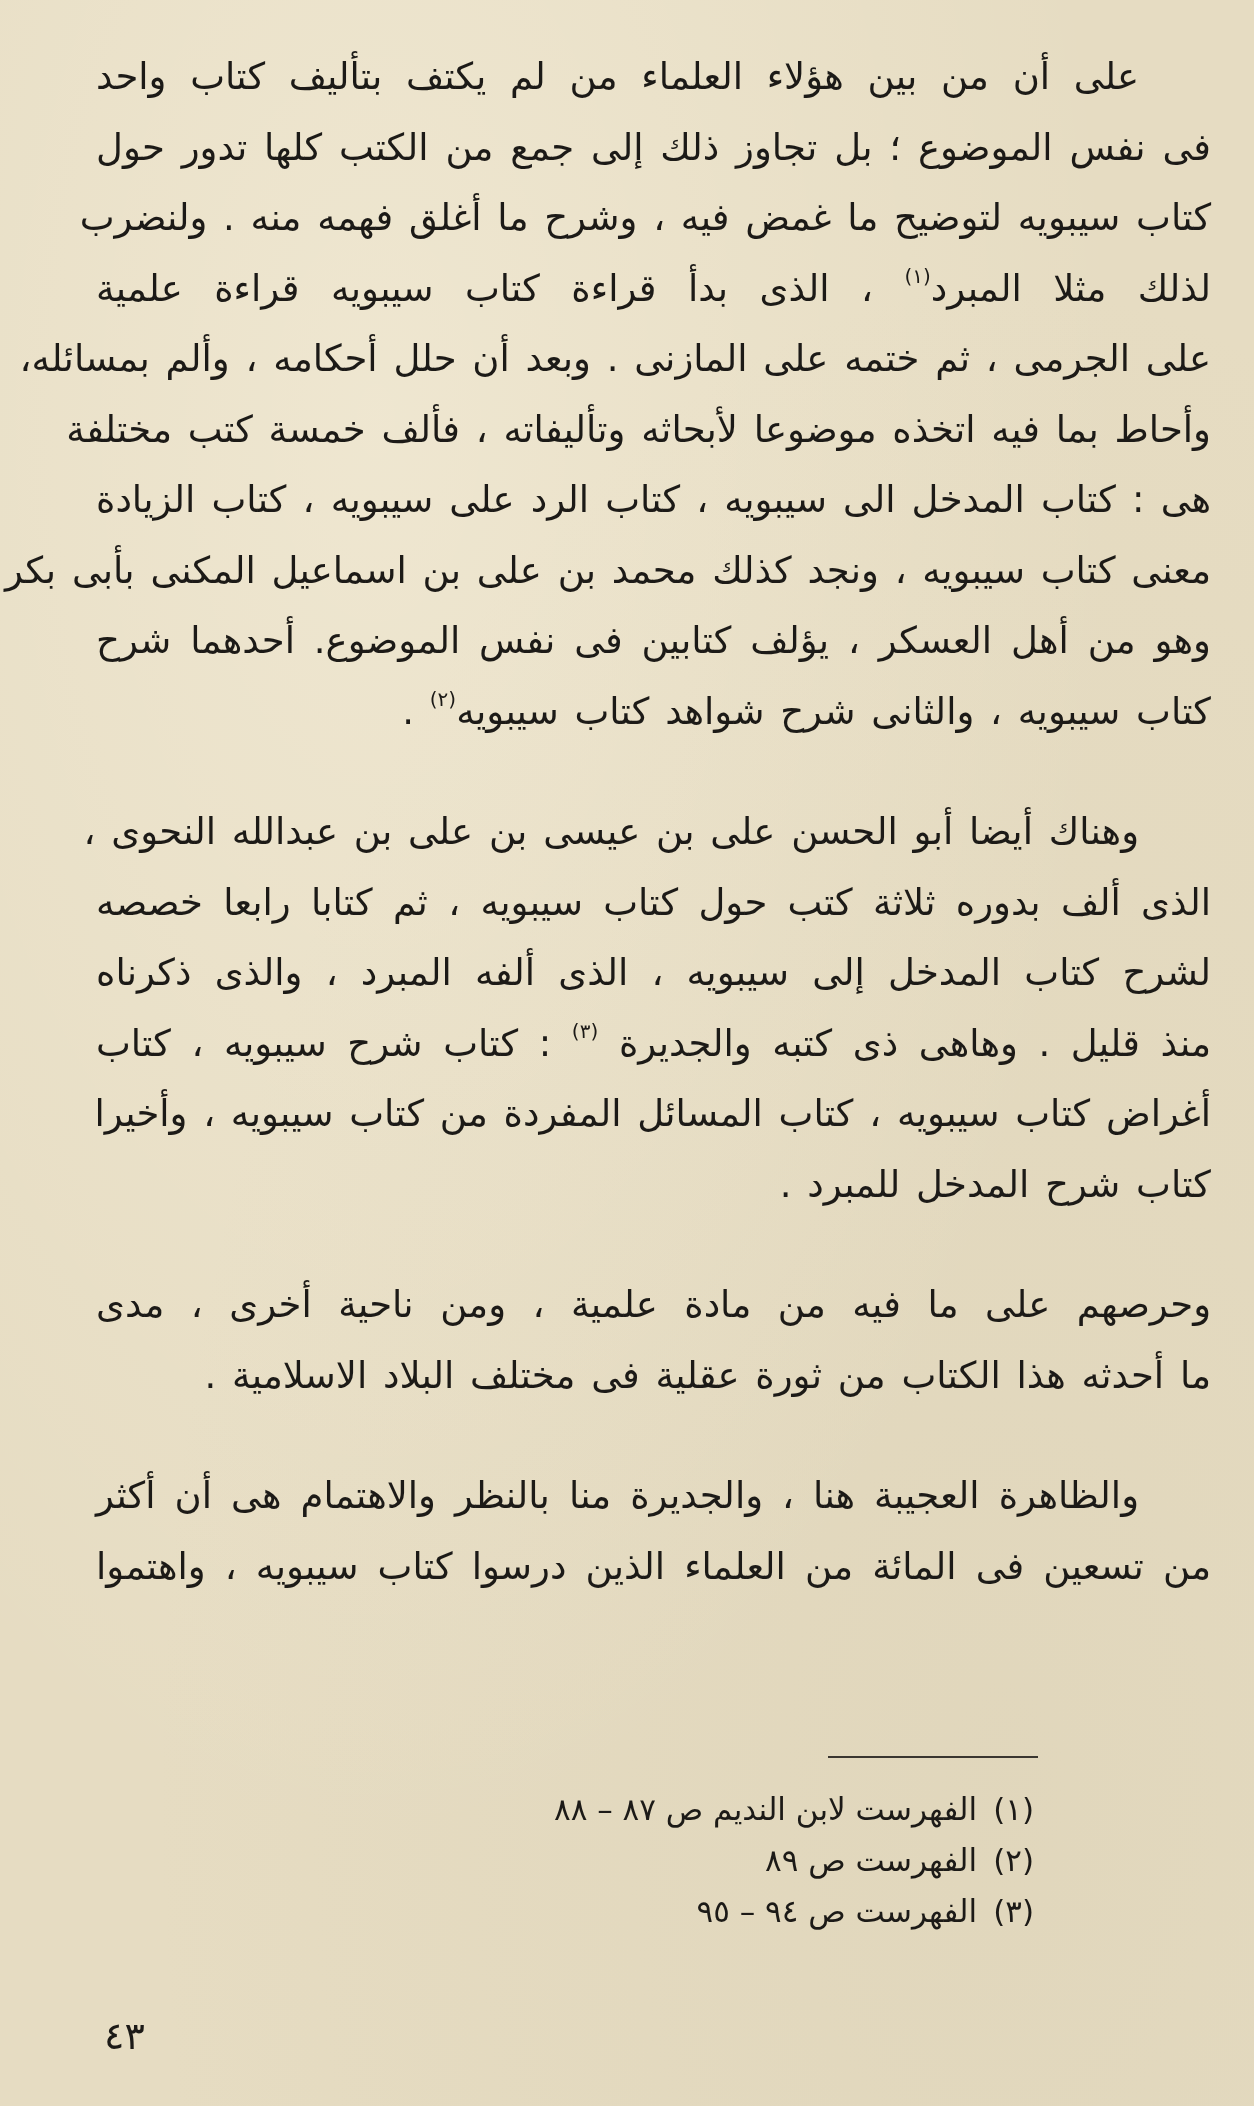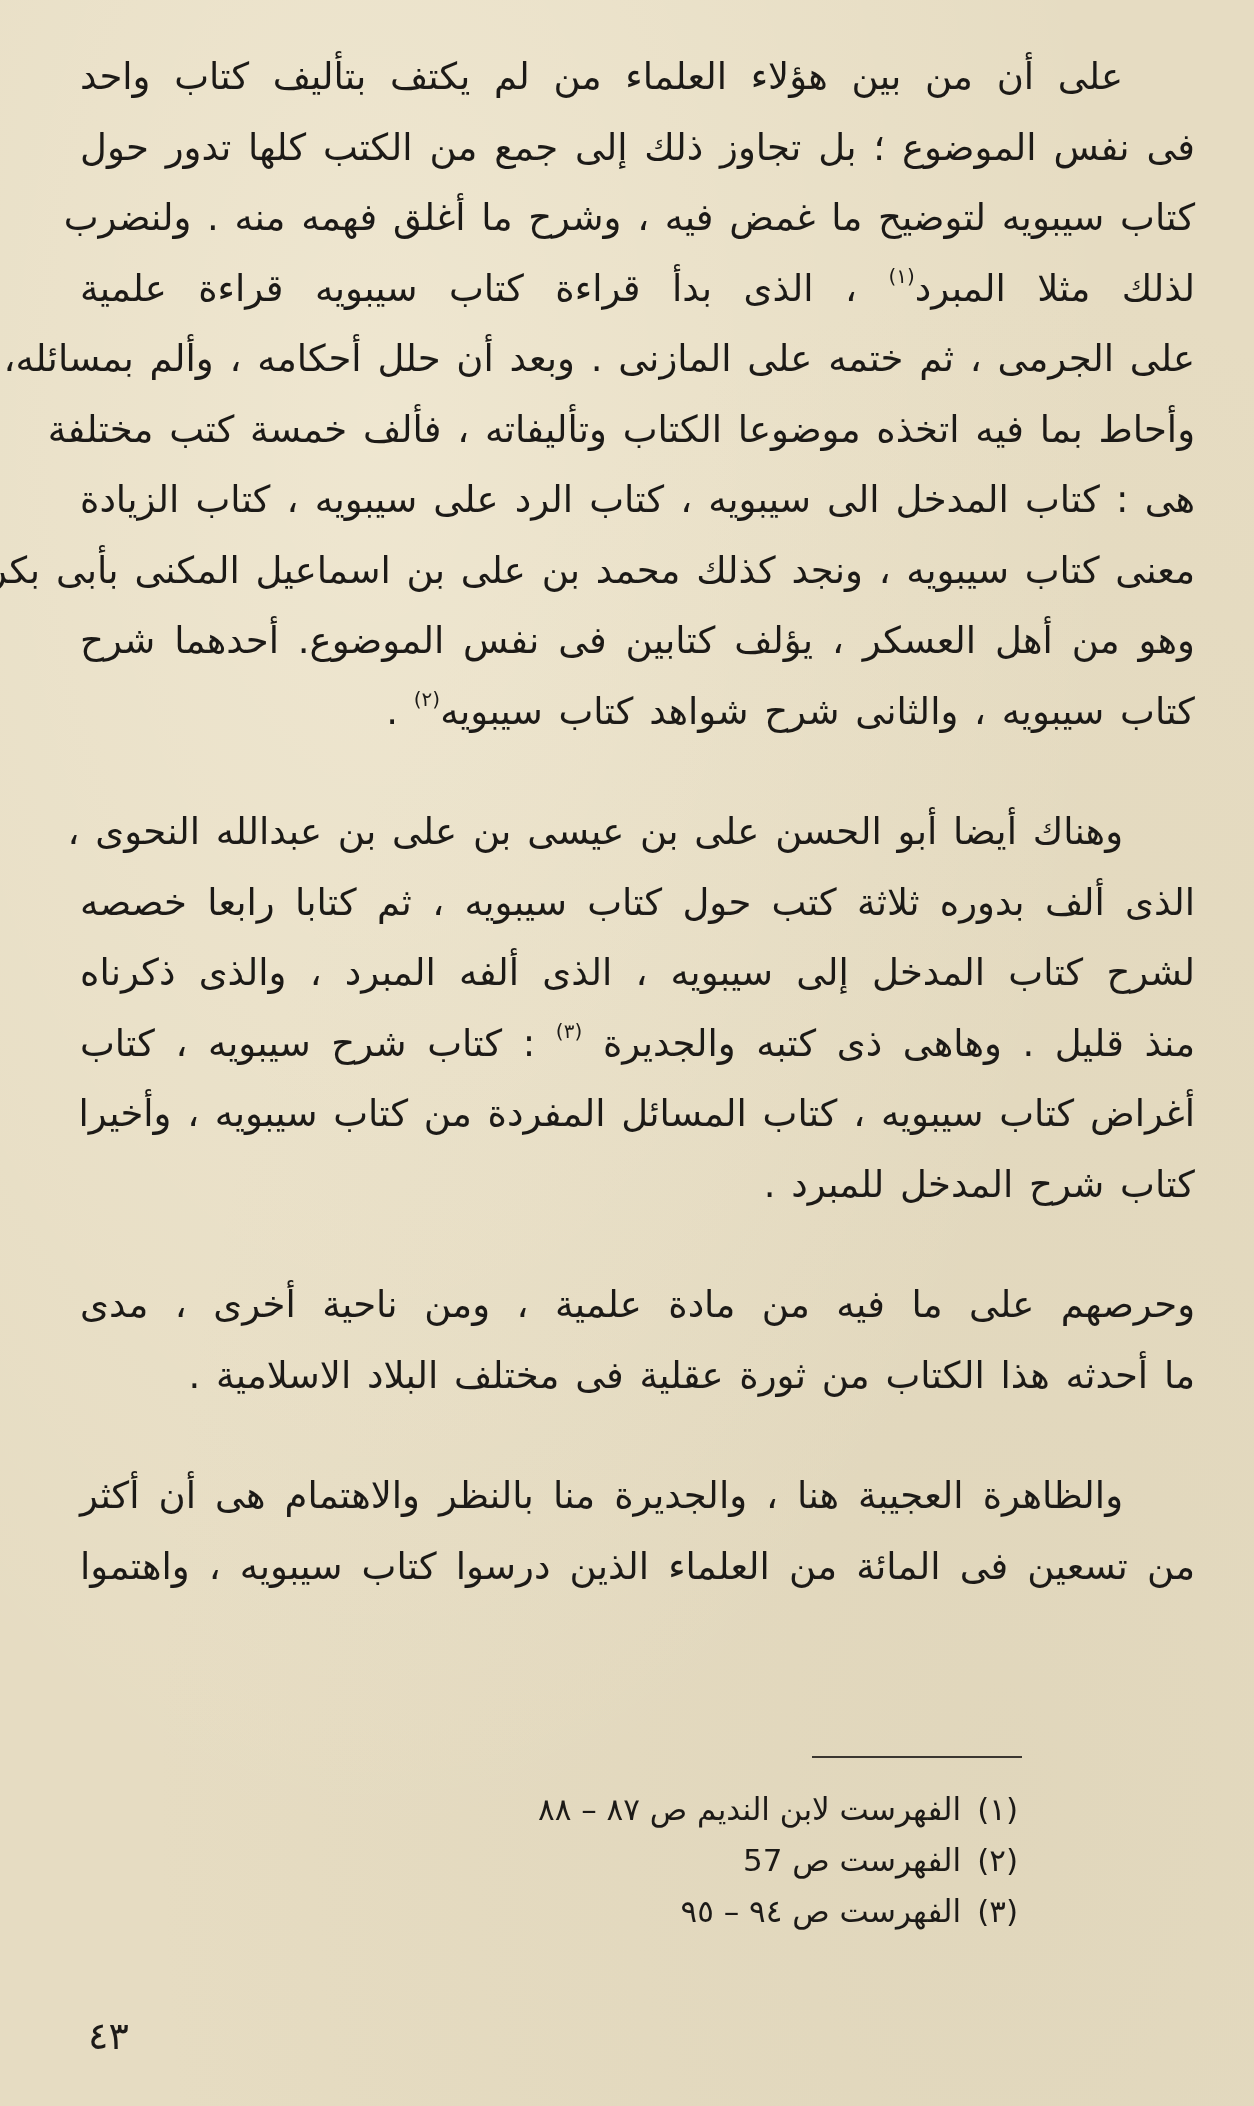--- a/index.html
+++ b/index.html
@@ -13,21 +13,21 @@
     background-image:
       radial-gradient(ellipse at 30% 20%, rgba(255,250,235,0.35), rgba(0,0,0,0) 60%),
       radial-gradient(ellipse at 80% 85%, rgba(200,190,160,0.18), rgba(0,0,0,0) 60%);
     position: relative;
     overflow: hidden;
     color: #1c1a17;
     font-family: "DejaVu Sans", sans-serif;
   }
   .page {
     position: absolute;
-    left: 0; top: 0;
+    left: 16px; top: 0;
     width: 1078px; height: 2106px;
   }
   .body-text {
     position: absolute;
     left: 80px;
     width: 1115px;
     top: 42px;
     direction: rtl;
   }
   .line {
@@ -94,21 +94,21 @@
 <div class="page">
 
   <div class="body-text">
 
     <div class="paragraph">
       <span class="line indent">على أن من بين هؤلاء العلماء من لم يكتف بتأليف كتاب واحد</span>
       <span class="line">فى نفس الموضوع ؛ بل تجاوز ذلك إلى جمع من الكتب كلها تدور حول</span>
       <span class="line">كتاب سيبويه لتوضيح ما غمض فيه ، وشرح ما أغلق فهمه منه . ولنضرب</span>
       <span class="line"><span>لذلك مثلا المبرد</span><sup class="fn">(١)</sup> <span>، الذى بدأ قراءة كتاب سيبويه قراءة علمية</span></span>
       <span class="line">على الجرمى ، ثم ختمه على المازنى . وبعد أن حلل أحكامه ، وألم بمسائله،</span>
-      <span class="line">وأحاط بما فيه اتخذه موضوعا الكتاب وتأليفاته ، فألف خمسة كتب مختلفة</span>
+      <span class="line">وأحاط بما فيه اتخذه موضوعا لأبحاثه وتأليفاته ، فألف خمسة كتب مختلفة</span>
       <span class="line">هى : كتاب المدخل الى سيبويه ، كتاب الرد على سيبويه ، كتاب الزيادة</span>
       <span class="line">معنى كتاب سيبويه ، ونجد كذلك محمد بن على بن اسماعيل المكنى بأبى بكر ،</span>
       <span class="line">وهو من أهل العسكر ، يؤلف كتابين فى نفس الموضوع. أحدهما شرح</span>
       <span class="line last"><span>كتاب سيبويه ، والثانى شرح شواهد كتاب سيبويه</span><sup class="fn">(٢)</sup><span> .</span></span>
     </div>
 
     <div class="para-gap"></div>
 
     <div class="paragraph">
       <span class="line indent">وهناك أيضا أبو الحسن على بن عيسى بن على بن عبدالله النحوى ،</span>
@@ -132,19 +132,19 @@
       <span class="line indent">والظاهرة العجيبة هنا ، والجديرة منا بالنظر والاهتمام هى أن أكثر</span>
       <span class="line">من تسعين فى المائة من العلماء الذين درسوا كتاب سيبويه ، واهتموا</span>
     </div>
 
   </div>
 
   <div class="footnote-rule"></div>
 
   <div class="footnotes">
     <span class="footnote"><span class="num">(١)</span><span>الفهرست لابن النديم ص ٨٧ – ٨٨</span></span>
-    <span class="footnote"><span class="num">(٢)</span><span>الفهرست ص 57</span></span>
+    <span class="footnote"><span class="num">(٢)</span><span>الفهرست ص ٨٩</span></span>
     <span class="footnote"><span class="num">(٣)</span><span>الفهرست ص ٩٤ – ٩٥</span></span>
   </div>
 
   <div class="page-number">٤٣</div>
 
 </div>
 
 </body></html>

